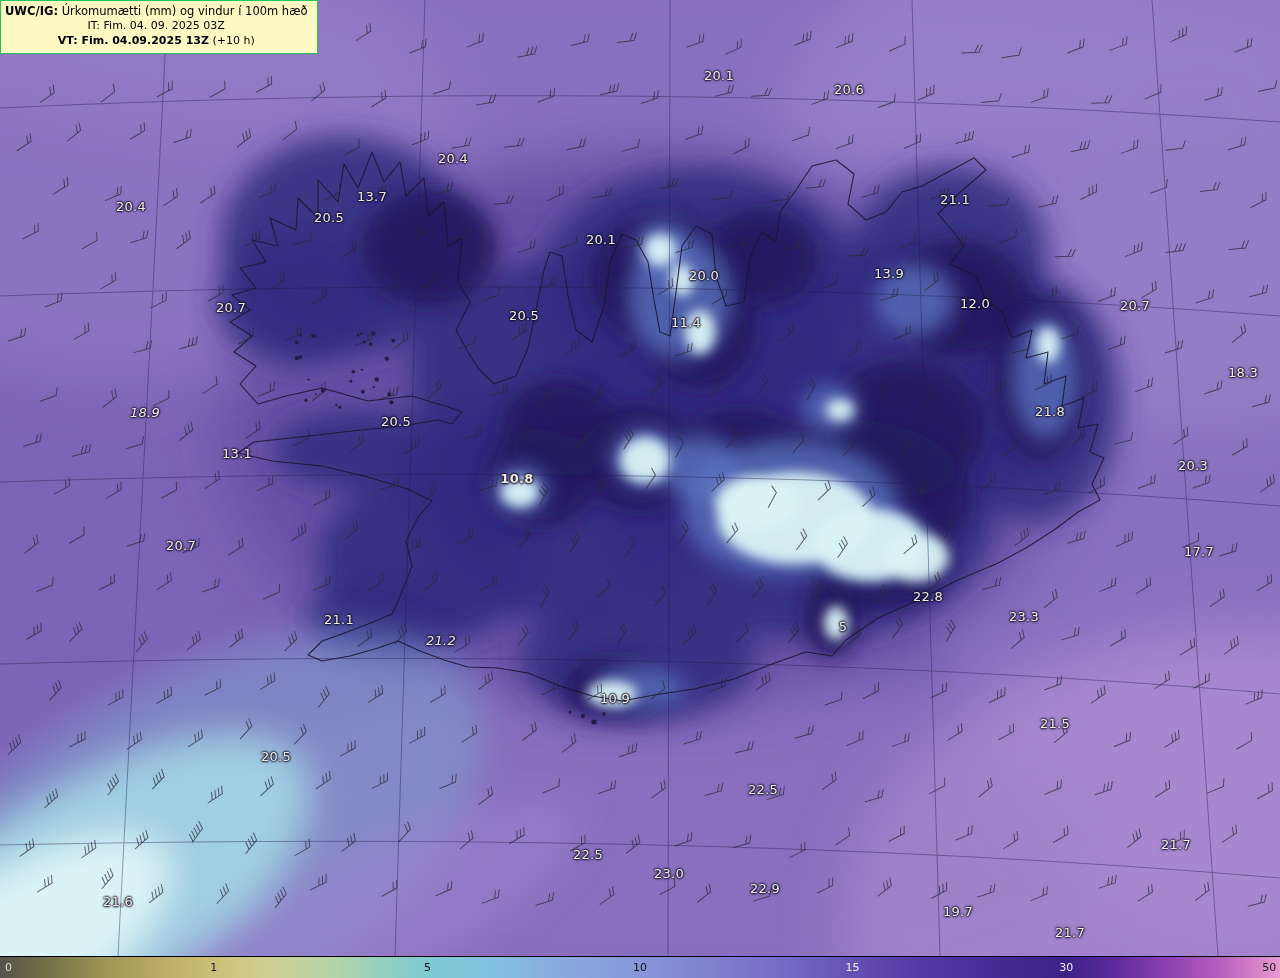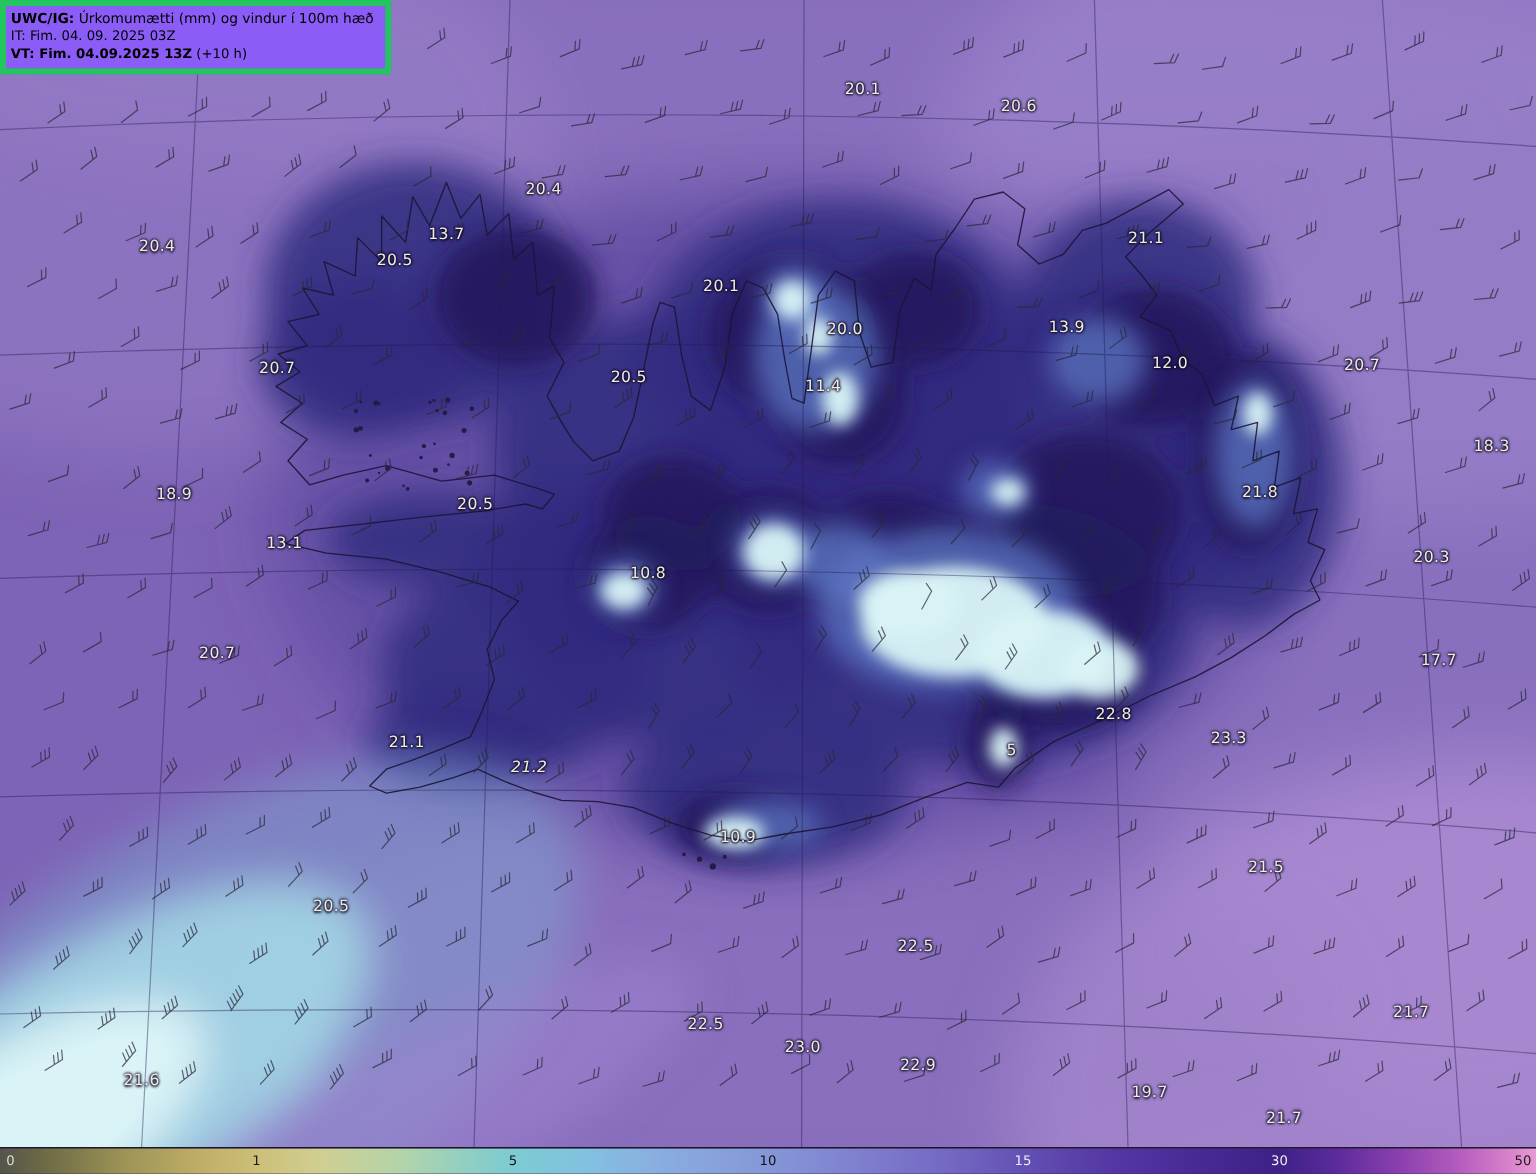--- a/index.html
+++ b/index.html
@@ -4,22 +4,22 @@
 <style>
   html,body{margin:0;padding:0;background:#111;}
   #stage{position:relative;width:1280px;height:978px;overflow:hidden;
          font-family:"DejaVu Sans",sans-serif;background:#7e64b6;}
   #map-svg{position:absolute;top:0;left:0;display:block;}
   #labels{position:absolute;left:0;top:0;width:1104px;height:956px;pointer-events:none;}
   .val{position:absolute;transform:translate(-50%,-50%);font-size:13px;color:#efecdf;
        letter-spacing:.3px;white-space:nowrap;
        text-shadow:0 1px 2px rgba(18,12,40,.95),0 -1px 2px rgba(18,12,40,.8),
                    1px 0 2px rgba(18,12,40,.8),-1px 0 2px rgba(18,12,40,.8);}
-  #header-box{position:absolute;top:0;left:0;background:#8b5cf6;border:5px solid #22c55e;
-              padding:3px 9px 4px 4px;font-size:11px;line-height:1.34;color:#000;z-index:5;}
+  #header-box{position:absolute;top:0;left:0;background:#fef9c3;border:1px solid #22c55e;
+              padding:3px 9px 4px 4px;font-size:11px;line-height:1.34;color:#000;z-index:5;text-align:center;}
   #header-box .b{font-weight:bold;}
   #header-box .h1{font-size:11.5px;}
   #colorbar{position:absolute;left:0;bottom:0;width:1280px;height:22px;
             border-top:1px solid #000;box-sizing:border-box;z-index:4;}
   .cbtick{position:absolute;top:50%;transform:translate(-50%,-54%);font-size:11px;}
   .cbtick.first{transform:translate(0,-54%);}
   .cbtick.last{transform:translate(-100%,-54%);}
 </style>
 </head>
 <body>
@@ -619,25 +619,25 @@
       <div class="val" style="left: 955px; top: 199px;">21.1</div>
       <div class="val" style="left: 601px; top: 239px;">20.1</div>
       <div class="val" style="left: 704px; top: 275px;">20.0</div>
       <div class="val" style="left: 889px; top: 273px;">13.9</div>
       <div class="val" style="left: 975px; top: 303px;">12.0</div>
       <div class="val" style="left: 1135px; top: 305px;">20.7</div>
       <div class="val" style="left: 231px; top: 307px;">20.7</div>
       <div class="val" style="left: 524px; top: 315px;">20.5</div>
       <div class="val" style="left: 686px; top: 322px;">11.4</div>
       <div class="val" style="left: 1243px; top: 372px;">18.3</div>
-      <div class="val" style="left: 145px; top: 412px;">18.9</div>
+      <div class="val" style="left: 145px; top: 412px; font-style: italic;">18.9</div>
       <div class="val" style="left: 396px; top: 421px;">20.5</div>
       <div class="val" style="left: 1050px; top: 411px;">21.8</div>
       <div class="val" style="left: 237px; top: 453px;">13.1</div>
-      <div class="val" style="left: 540px; top: 478px;">10.8</div>
+      <div class="val" style="left: 517px; top: 478px; font-weight: bold;">10.8</div>
       <div class="val" style="left: 1193px; top: 465px;">20.3</div>
       <div class="val" style="left: 181px; top: 545px;">20.7</div>
       <div class="val" style="left: 1199px; top: 551px;">17.7</div>
       <div class="val" style="left: 928px; top: 596px; text-align: center;">22.8</div>
       <div class="val" style="left: 1024px; top: 616px;">23.3</div>
       <div class="val" style="left: 339px; top: 619px;">21.1</div>
       <div class="val" style="left: 441px; top: 640px; font-style: italic;">21.2</div>
       <div class="val" style="left: 843px; top: 626px;">5</div>
       <div class="val" style="left: 615px; top: 698px;">10.9</div>
       <div class="val" style="left: 1055px; top: 723px;">21.5</div>

